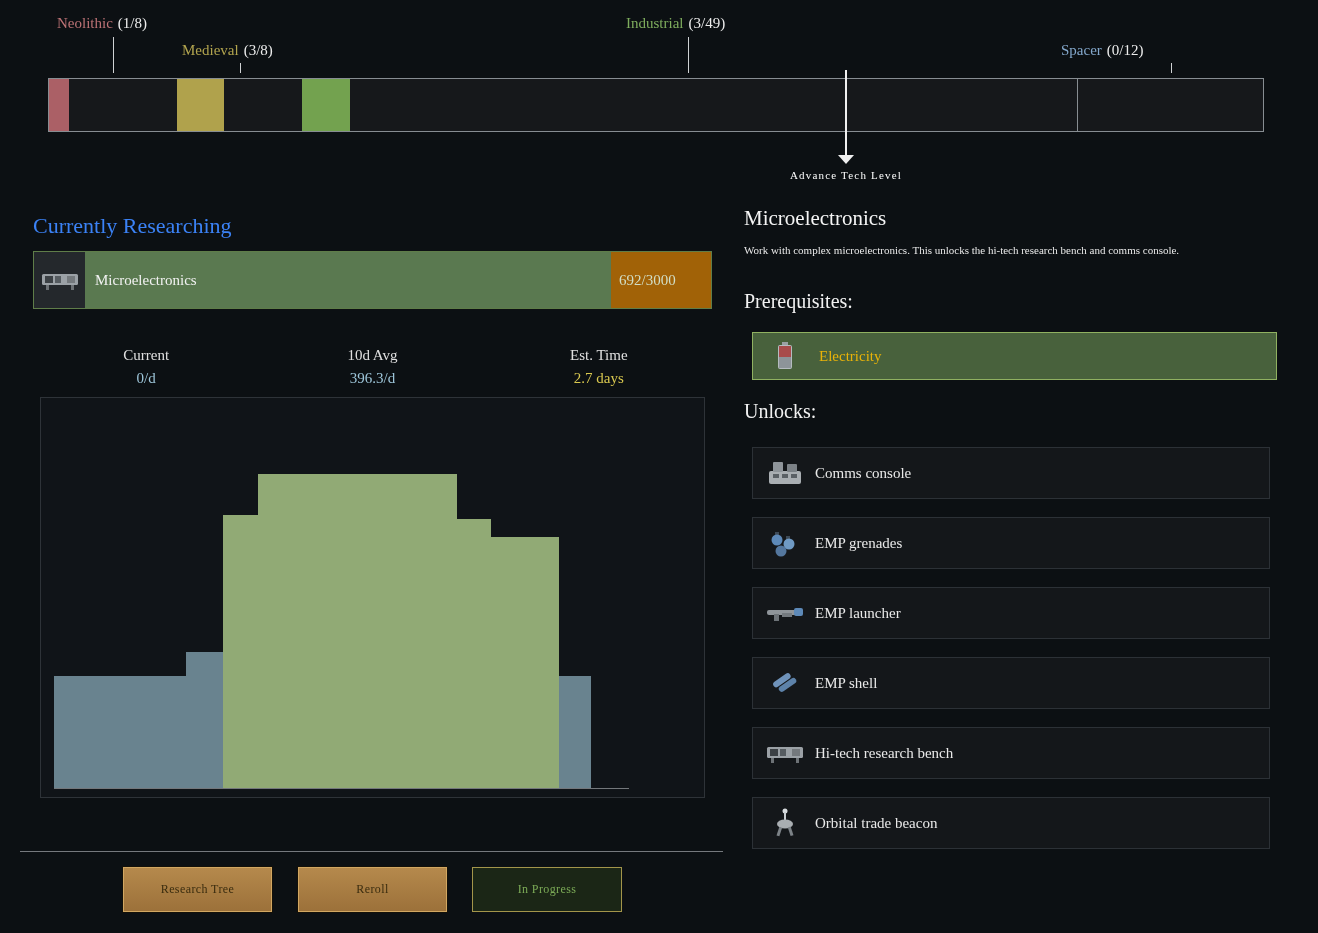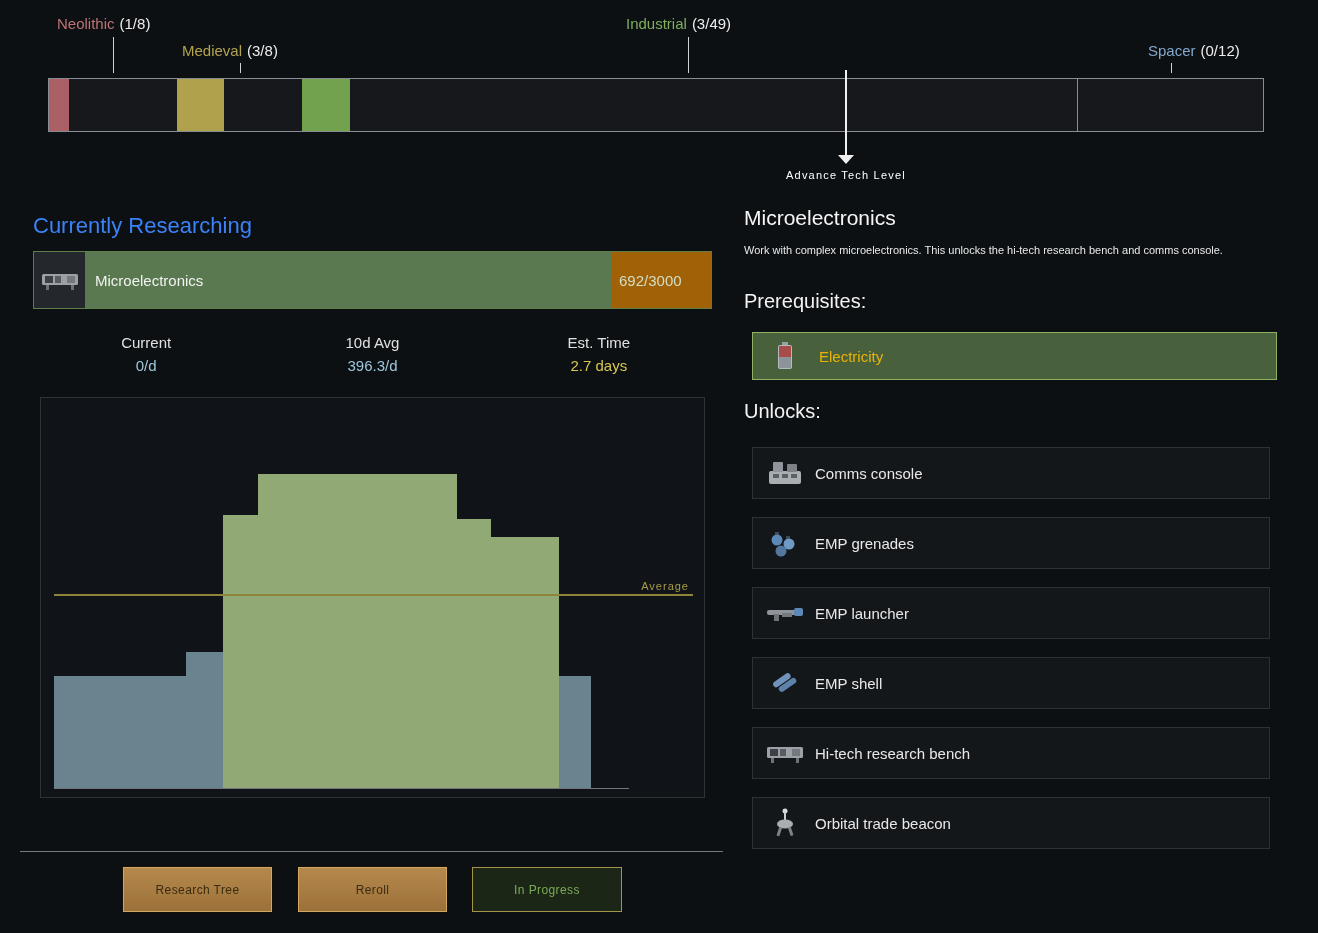--- a/index.html
+++ b/index.html
@@ -1,18 +1,18 @@
 <!DOCTYPE html>
 <html><head>
 <meta charset="utf-8">
 <style>
   *{margin:0;padding:0;box-sizing:border-box;}
   html,body{background:#0c1013;}
   #page{position:relative;width:1318px;height:933px;background:#0c1013;
-        font-family:Liberation Sans, sans-serif;color:#e8e8e8;overflow:hidden;}
+        font-family:Liberation Serif, serif;color:#e8e8e8;overflow:hidden;}
 
   
   .era-label{position:absolute;font-size:15px;white-space:nowrap;}
   .era-label.row1{top:15px;} .era-label.row2{top:42px;}
   .era-count{margin-left:5px;color:#ededed;}
   .era-name.neolithic{color:#bd7376;}
   .era-name.medieval{color:#b2a44e;}
   .era-name.industrial{color:#7fae5e;}
   .era-name.spacer{color:#84a8cc;}
   .era-tick{position:absolute;width:1px;background:#cfd2d4;}
@@ -33,21 +33,21 @@
   
   .section-heading{position:absolute;font-size:22px;color:#3b82f6;}
   .progress-row{position:absolute;left:33px;top:251px;width:679px;height:58px;
                 border:1px solid #5f7d49;background:#20261e;display:flex;cursor:pointer;}
   .progress-icon-cell{width:51px;background:#24282c;display:flex;align-items:center;justify-content:center;flex:none;}
   .progress-fill{width:526px;background:#5a7950;display:flex;align-items:center;flex:none;}
   .progress-name{margin-left:10px;font-size:15px;color:#f2f2f2;}
   .progress-value-cell{flex:1;background:#a16207;display:flex;align-items:center;}
   .progress-value{margin-left:8px;font-size:15px;color:#d2dec6;}
 
-  .stats-row{position:absolute;left:33px;top:332px;width:679px;display:flex;}
+  .stats-row{position:absolute;left:33px;top:344px;width:679px;display:flex;}
   .stat-col{flex:1;text-align:center;}
   .stat-label{font-size:15px;color:#e0e0e0;line-height:22px;}
   .stat-value{font-size:15px;line-height:24px;}
   .stat-value.blue{color:#9ec6da;}
   .stat-value.yellow{color:#d9c84f;}
 
   .chart-box{position:absolute;left:40px;top:397px;width:665px;height:401px;
              border:1px solid #2e3338;background:#101418;}
   .chart-plot{position:absolute;left:13px;top:0;width:639px;height:390px;}
   .chart-bar{position:absolute;bottom:0;}
@@ -88,21 +88,21 @@
 
   <div class="era-label row1" style="left:57px">
     <span class="era-name neolithic">Neolithic</span><span class="era-count">(1/8)</span>
   </div>
   <div class="era-label row2" style="left:182px">
     <span class="era-name medieval">Medieval</span><span class="era-count">(3/8)</span>
   </div>
   <div class="era-label row1" style="left:626px">
     <span class="era-name industrial">Industrial</span><span class="era-count">(3/49)</span>
   </div>
-  <div class="era-label row2" style="left:1148px">
+  <div class="era-label row2" style="left:1061px">
     <span class="era-name spacer">Spacer</span><span class="era-count">(0/12)</span>
   </div>
 
   <div class="era-tick" style="left:113px;top:37px;height:36px"></div>
   <div class="era-tick" style="left:240px;top:63px;height:10px"></div>
   <div class="era-tick" style="left:688px;top:37px;height:36px"></div>
   <div class="era-tick" style="left:1171px;top:63px;height:10px"></div>
 
   <div class="tech-bar">
     <div class="tech-seg seg-neolithic"></div>
@@ -146,24 +146,20 @@
       <div class="stat-value blue">396.3/d</div>
     </div>
     <div class="stat-col">
       <div class="stat-label">Est. Time</div>
       <div class="stat-value yellow">2.7 days</div>
     </div>
   </div>
 
   <div class="chart-box">
     <div class="chart-plot">
-      <div class="avg-group" style="bottom: 49.1782%;">
-        <div class="avg-label">Average</div>
-        <div class="avg-rule" style="background: rgb(141, 131, 57);"></div>
-      </div>
     <div class="chart-bar" style="left: 0%; width: 20.7%; height: 28.7356%; background: rgba(127, 159, 174, 0.8);"></div>
         <div class="chart-bar" style="left: 20.7%; width: 5.8%; height: 34.7701%; background: rgba(127, 159, 174, 0.8);"></div>
         <div class="chart-bar" style="left: 26.5%; width: 5.5%; height: 70.1149%; background: rgba(168, 196, 134, 0.85);"></div>
         <div class="chart-bar" style="left: 32%; width: 31.1%; height: 80.4598%; background: rgba(168, 196, 134, 0.85);"></div>
         <div class="chart-bar" style="left: 63.1%; width: 5.3%; height: 68.9655%; background: rgba(168, 196, 134, 0.85);"></div>
         <div class="chart-bar" style="left: 68.4%; width: 10.6%; height: 64.3678%; background: rgba(168, 196, 134, 0.85);"></div>
         <div class="chart-bar" style="left: 79%; width: 5%; height: 28.7356%; background: rgba(127, 159, 174, 0.8);"></div>
       </div>
     <div class="chart-axis"></div>
   </div>

